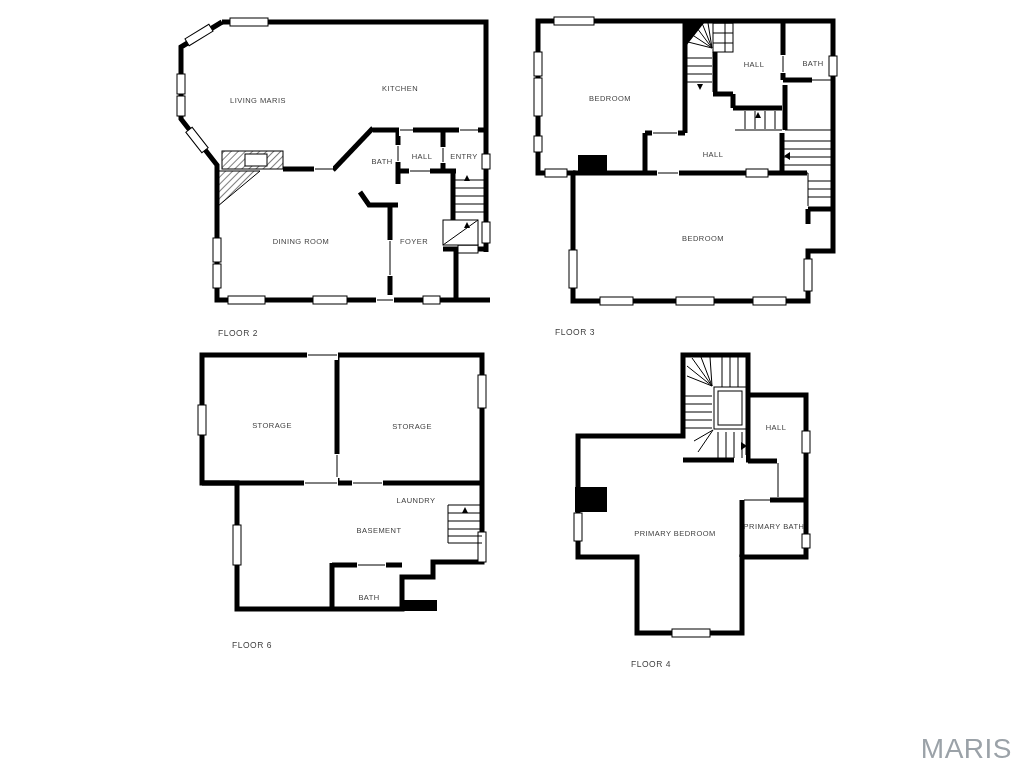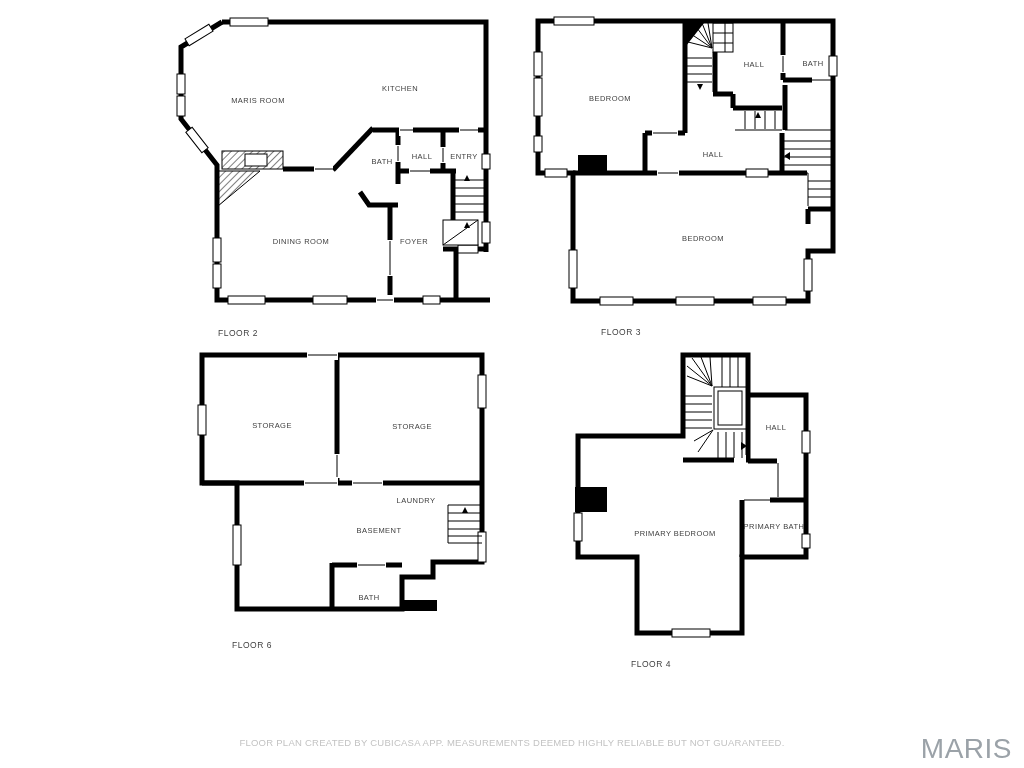--- a/index.html
+++ b/index.html
@@ -277,43 +277,42 @@
       <line x1="713" y1="430" x2="698" y2="452"></line>
       <line x1="718" y1="432" x2="718" y2="458"></line>
       <line x1="726" y1="432" x2="726" y2="458"></line>
       <line x1="734" y1="432" x2="734" y2="458"></line>
       <line x1="742" y1="432" x2="742" y2="458"></line>
       <path d="M741,442 L741,450 L747,446 Z" fill="#000" stroke="none"></path>
     </g>
   </g>
 </svg>
 
-  <span class="room" style="left:258px;top:100px">MARIS ROOM</span>
+  <span class="room" style="left:258px;top:100px">LIVING MARIS</span>
   <span class="room" style="left:400px;top:88px">KITCHEN</span>
   <span class="room" style="left:382px;top:161px">BATH</span>
   <span class="room" style="left:422px;top:156px">HALL</span>
   <span class="room" style="left:464px;top:156px">ENTRY</span>
   <span class="room" style="left:301px;top:241px">DINING ROOM</span>
   <span class="room" style="left:414px;top:241px">FOYER</span>
   <span class="floorname" style="left:238px;top:333px">FLOOR 2</span>
 
   <span class="room" style="left:610px;top:98px">BEDROOM</span>
   <span class="room" style="left:754px;top:64px">HALL</span>
   <span class="room" style="left:813px;top:63px">BATH</span>
   <span class="room" style="left:713px;top:154px">HALL</span>
   <span class="room" style="left:703px;top:238px">BEDROOM</span>
-  <span class="floorname" style="left:621px;top:332px">FLOOR 3</span>
+  <span class="floorname" style="left:575px;top:332px">FLOOR 3</span>
 
   <span class="room" style="left:272px;top:425px">STORAGE</span>
   <span class="room" style="left:412px;top:426px">STORAGE</span>
   <span class="room" style="left:416px;top:500px">LAUNDRY</span>
   <span class="room" style="left:379px;top:530px">BASEMENT</span>
   <span class="room" style="left:369px;top:597px">BATH</span>
   <span class="floorname" style="left:252px;top:645px">FLOOR 6</span>
 
   <span class="room" style="left:776px;top:427px">HALL</span>
   <span class="room" style="left:675px;top:533px">PRIMARY BEDROOM</span>
   <span class="room" style="left:774px;top:526px">PRIMARY BATH</span>
   <span class="floorname" style="left:651px;top:664px">FLOOR 4</span>
 
-  <div class="disclaimer">FLOOR PLAN CREATED BY CUBICASA APP. MEASUREMENTS DEEMED HIGHLY RELIABLE BUT NOT GUARANTEED.</div>
   <div class="maris">MARIS</div>
 </div>
 
 </body></html>

